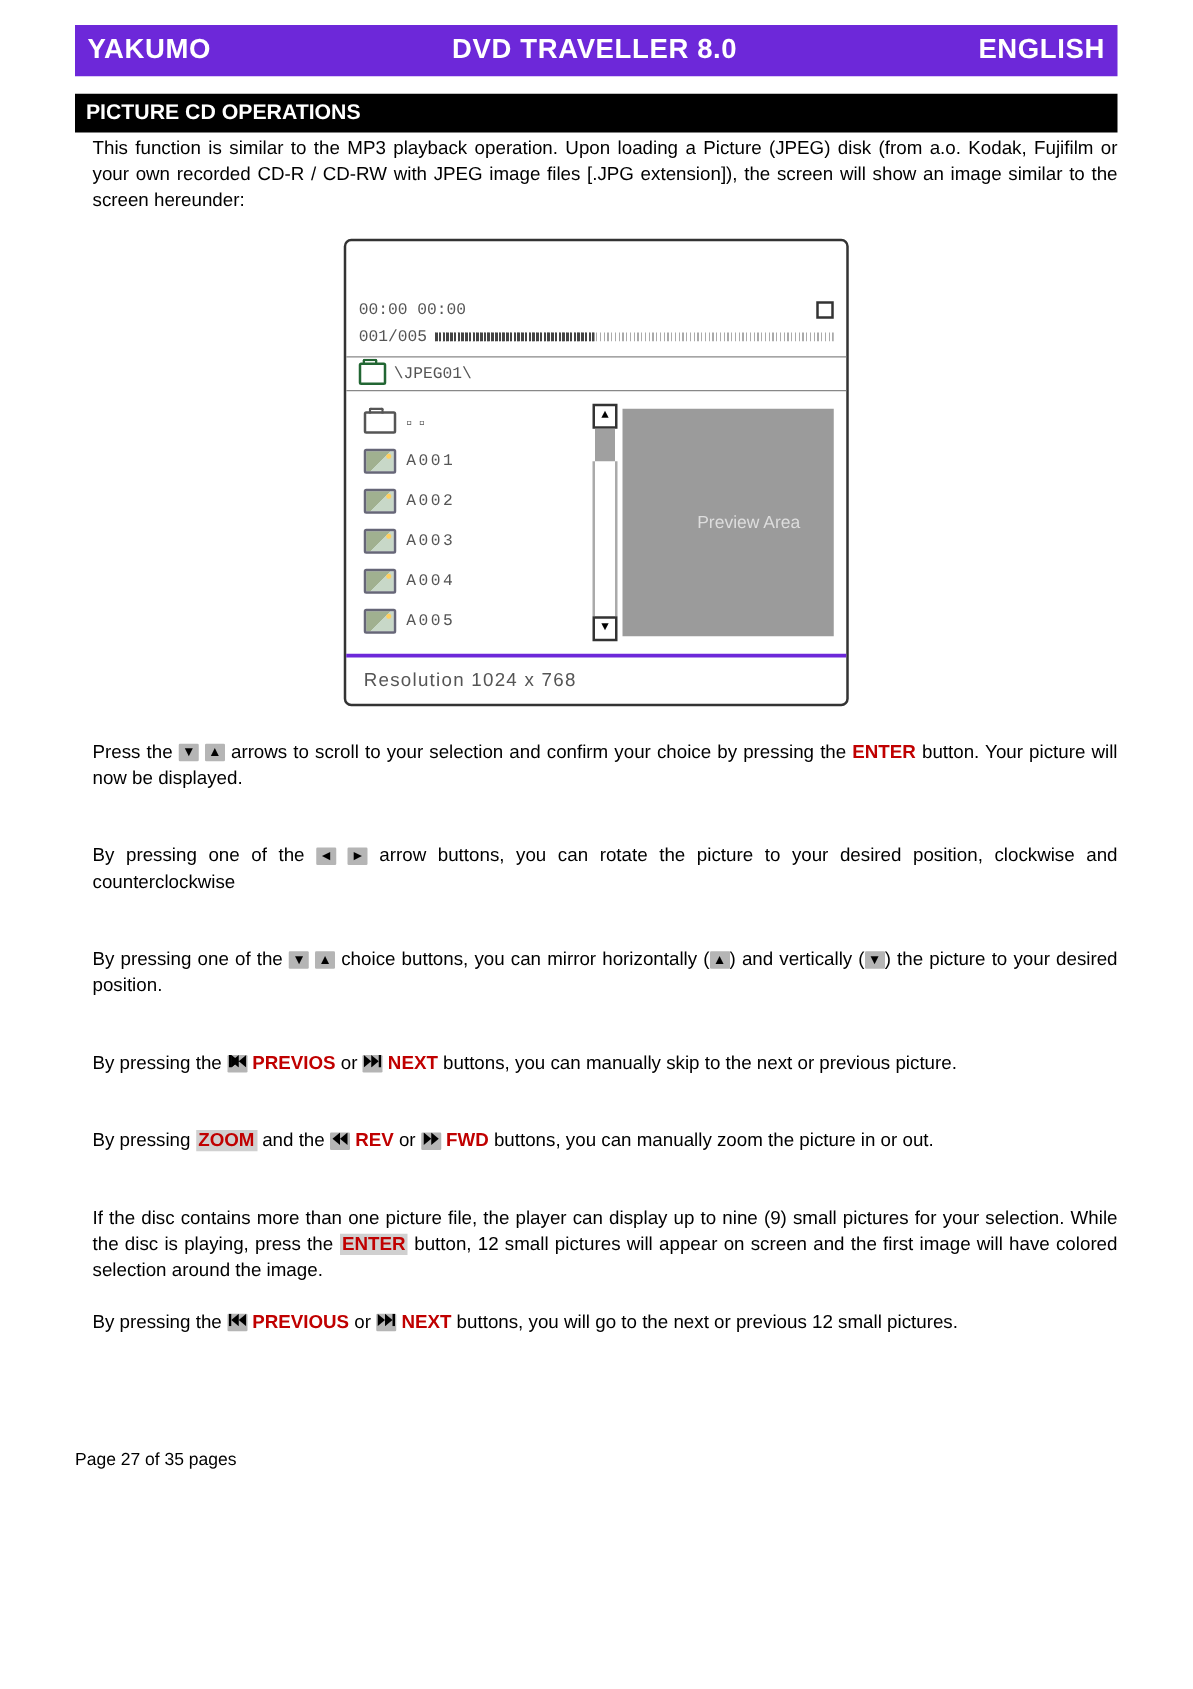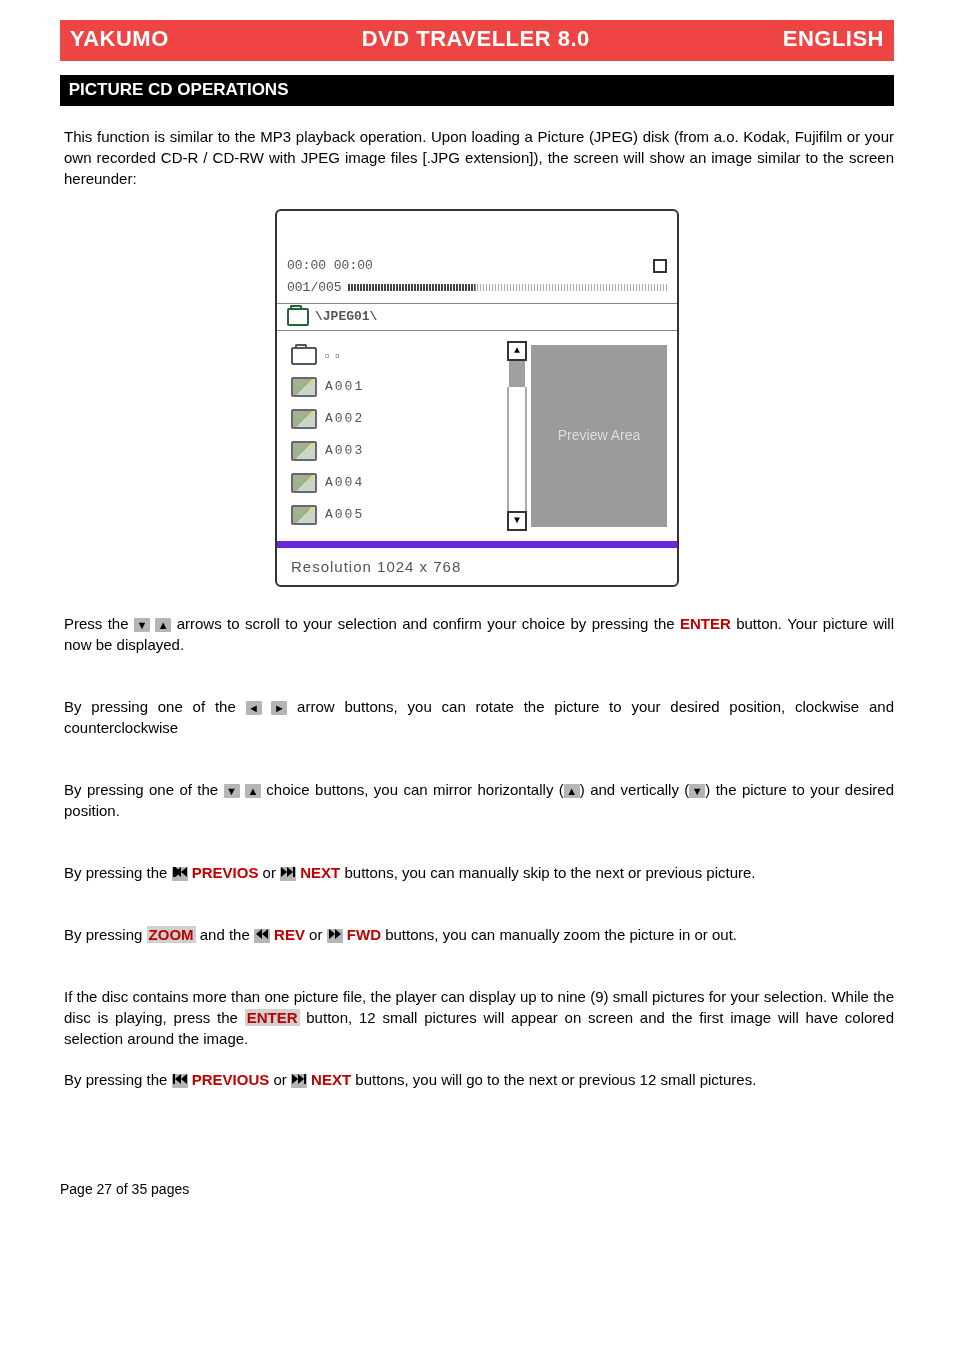--- a/index.html
+++ b/index.html
@@ -10,39 +10,39 @@
     width: 954px;
     margin: 0;
     padding: 0;
     background: #fff;
     line-height: 1.4;
   }
   .page {
     padding: 20px 60px 30px 60px;
   }
   .header {
-    background: #ef4444;
+    background: #6d28d9;
     color: #fff;
     font-weight: bold;
     font-size: 22px;
     padding: 4px 10px 6px 10px;
     display: flex;
     justify-content: space-between;
     margin-bottom: 14px;
   }
   .header span { letter-spacing: 0.5px; }
   .section-bar {
     background: #000;
     color: #fff;
     font-weight: bold;
     font-size: 17px;
     padding: 3px 4px 4px 4px;
-    margin-bottom: 20px;
-  }
-  p { margin: 0 0 20px 4px; text-align: justify; }
+    margin-bottom: 2px;
+  }
+  p { margin: 0 0 20px 14px; text-align: justify; }
   .icon {
     display: inline-block;
     width: 16px;
     height: 14px;
     background: #b5b5b5;
     vertical-align: middle;
     text-align: center;
     line-height: 14px;
     font-size: 11px;
     font-family: Arial, sans-serif;
@@ -75,21 +75,21 @@
     color:#555;
     margin-top:40px;
   }
   .stop-sq { width:10px;height:10px;border:2px solid #333;display:inline-block; }
   .progress-row { padding:0 10px 6px 10px; color:#555; display:flex; align-items:center; gap:6px;}
   .prog { flex:1; height:7px; background:
       repeating-linear-gradient(90deg,#444 0 2px,#fff 2px 3px) 0 0/40% 100% no-repeat,
       repeating-linear-gradient(90deg,#aaa 0 1px,#fff 1px 3px); }
   .path-row {
     border-top:1px solid #888; border-bottom:1px solid #888;
-    padding:4px 10px; display:flex; align-items:center; gap:6px; color:#555;font-weight:bold;
+    padding:4px 10px; display:flex; align-items:center; gap:6px; color:#555;
   }
   .folder-ic { width:18px;height:14px;border:2px solid #263; border-radius:2px; position:relative;}
   .folder-ic::before{content:"";position:absolute;top:-5px;left:1px;width:8px;height:3px;border:2px solid #263;border-bottom:none;border-radius:2px 2px 0 0;}
   .body-grid {
     display:flex;
   }
   .file-list {
     flex:1;
     padding:10px 4px 10px 14px;
   }
@@ -118,23 +118,24 @@
   .scroll-thumb{width:16px;height:26px;background:#a0a0a0;}
   .preview{
     width:136px;
     display:flex; align-items:center; justify-content:center;
     background:#9b9b9b;
     color:#ddd;
     font-family:Arial,sans-serif;
     font-size:14px;
     margin:14px 10px 14px 4px;
     text-align:center;
+    padding-left:33px;
   }
   .res-bar{
-    border-top:7px solid #6d28d9;
+    border-top:3px solid #6d28d9;
     padding:8px 14px;
     color:#555;
     font-family:Arial,sans-serif;
     letter-spacing:1px;
     font-size:15px;
   }
   .tri { font-size: 10px; line-height: 1; }
 </style>
 </head>
 <body>

